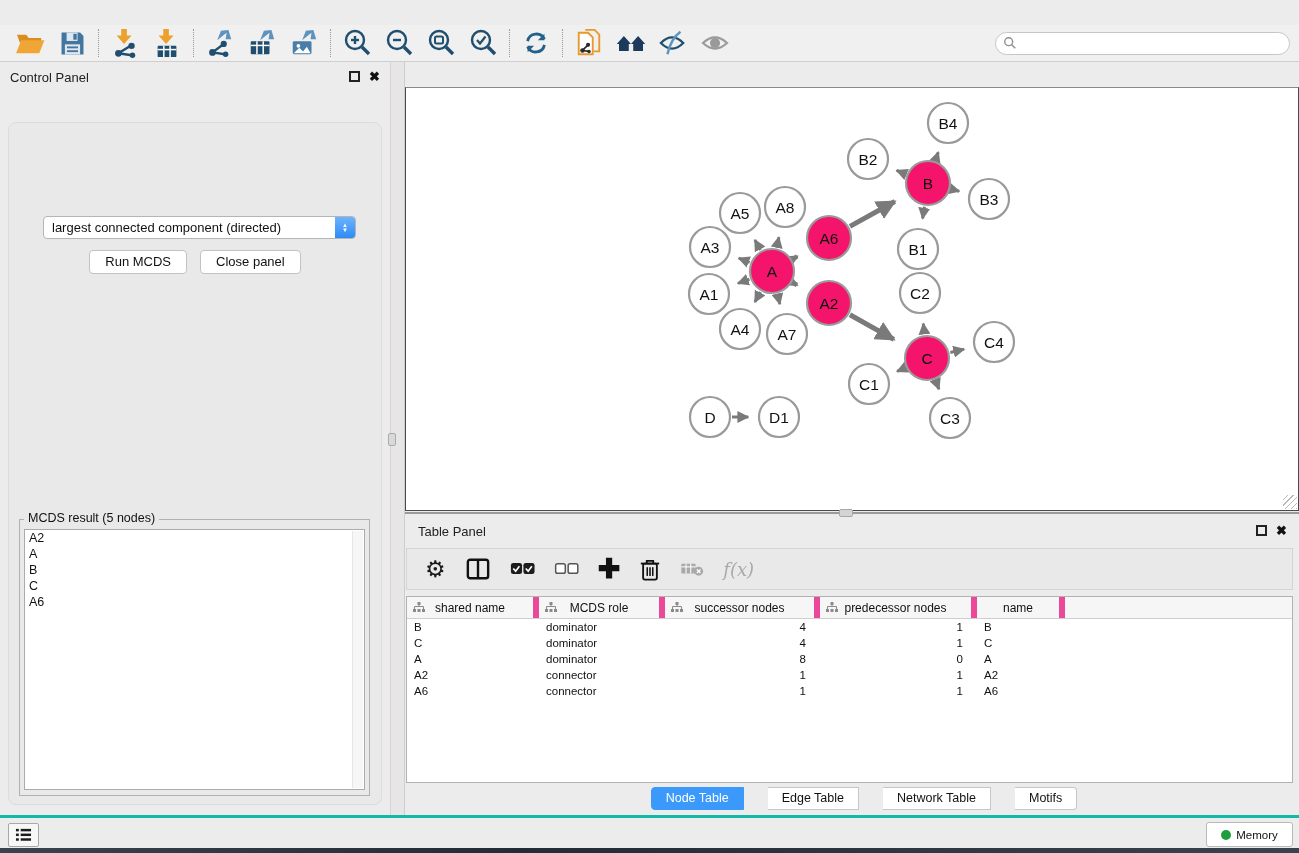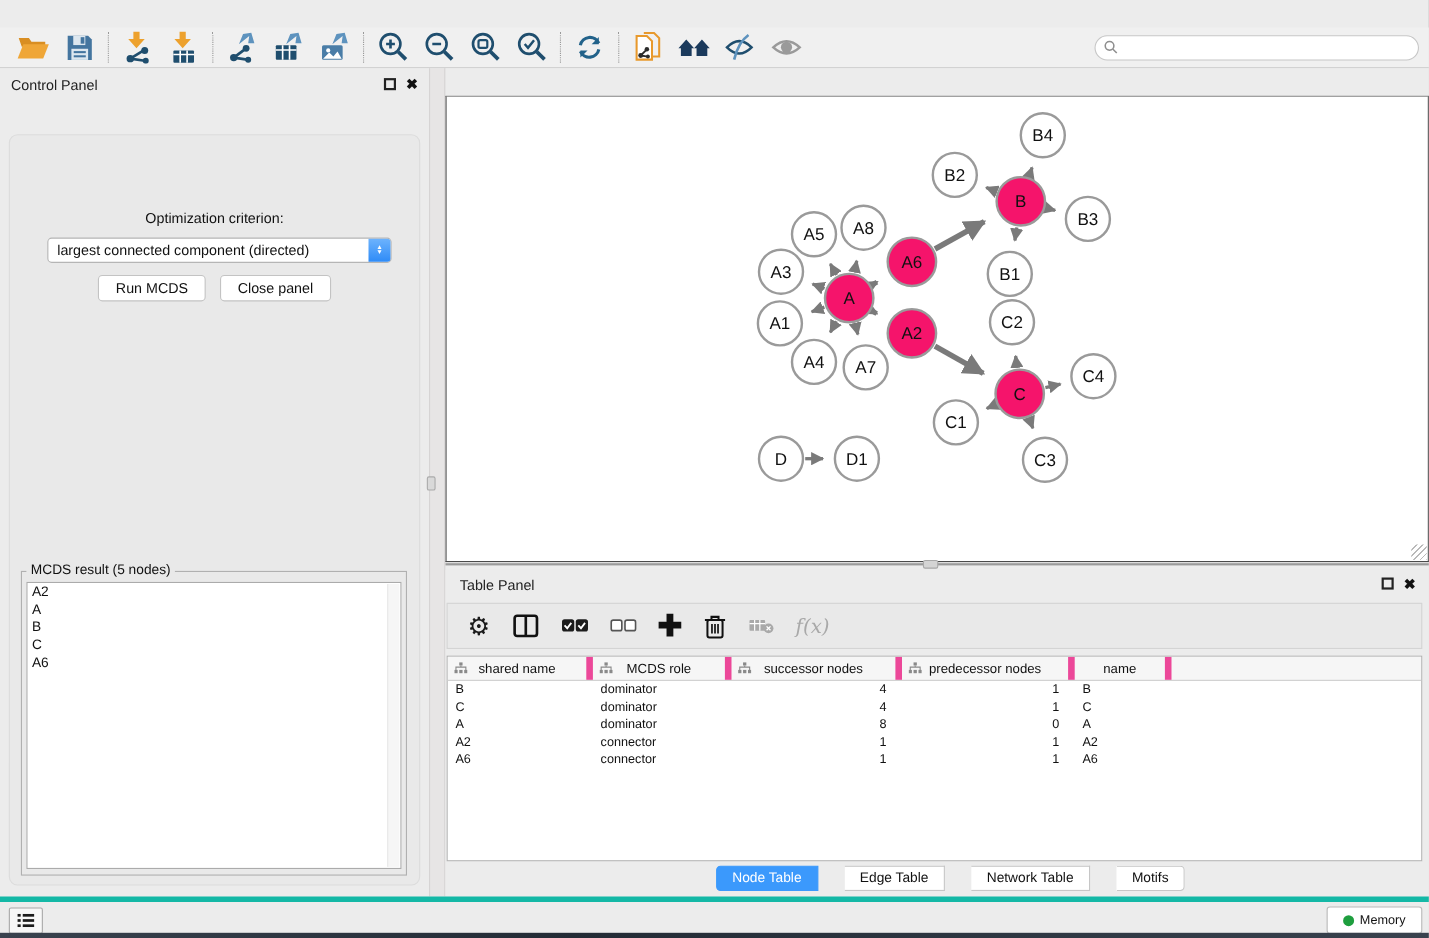--- a/index.html
+++ b/index.html
@@ -97,21 +97,21 @@
   .nt-header { display:flex; height:22px; background:#f6f6f6; border-bottom:1px solid #cfcfcf; }
   .nt-hcell { position:relative; display:flex; align-items:center; justify-content:center; font-size:12px; color:#111;
     border-right:6px solid #ec4899; }
   .nt-hicon { position:absolute; left:6px; top:5px; }
   .nt-row { display:flex; height:16px; }
   .nt-cell { font-size:11.5px; color:#111; line-height:16px; white-space:nowrap; overflow:hidden; }
   .table-tabs { bottom:5px; top:auto; }
   .table-tabs .seg-tab { font-size:12.5px; padding:3px 14px 4px;margin-left:24px; }
 
   
-  .status-bar { position:absolute; left:0; right:0; top:815px; height:33px; background:#ececec; border-top:5px solid #14b8a6; }
+  .status-bar { position:absolute; left:0; right:0; top:815px; height:33px; background:#ececec; border-top:3px solid #14b8a6; }
   .sb-left-btn { position:absolute; left:8px; top:5px; width:31px; height:24px; background:#f7f7f7;
     border:1px solid #a8a8a8; border-radius:2px; display:flex; align-items:center; justify-content:center; }
   .memory-btn { position:absolute; right:6px; top:4px; width:87px; height:25px; background:#fff;
     border:1px solid #b9b9b9; border-radius:3px; display:flex; align-items:center; justify-content:center; gap:5px; font-size:11.5px; color:#111; }
   .mem-dot { width:10px; height:10px; border-radius:50%; background:#1e9e3e; }
 
   .desktop-strip { position:absolute; left:0; right:0; bottom:0; height:5px;
     background:linear-gradient(90deg,#39424e,#232b35 40%,#39424e); }
 
   svg { display:block; }
@@ -316,21 +316,20 @@
 
     <div class="control-panel">
       <div class="panel-header">
         <span>Control Panel</span>
         <span class="panel-icons">
           <span class="float-icon"></span>
           <span class="close-icon">✖</span>
         </span>
       </div>
       <div class="ctl-content">
-        <div class="opt-label">Optimization criterion:</div>
         <div class="dropdown">
           <span class="dd-text">largest connected component (directed)</span>
           <span class="dd-stepper">
               <span>▲</span>
               <span>▼</span>
             </span>
         </div>
         <div class="btn-row">
           <button class="mac-btn">Run MCDS</button>
           <button class="mac-btn">Close panel</button>

